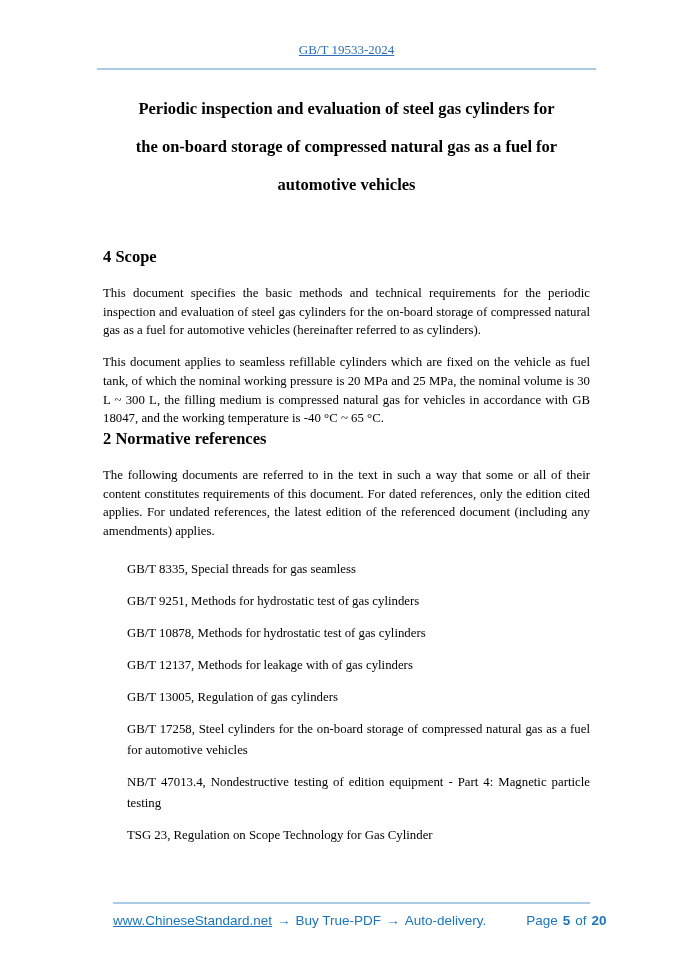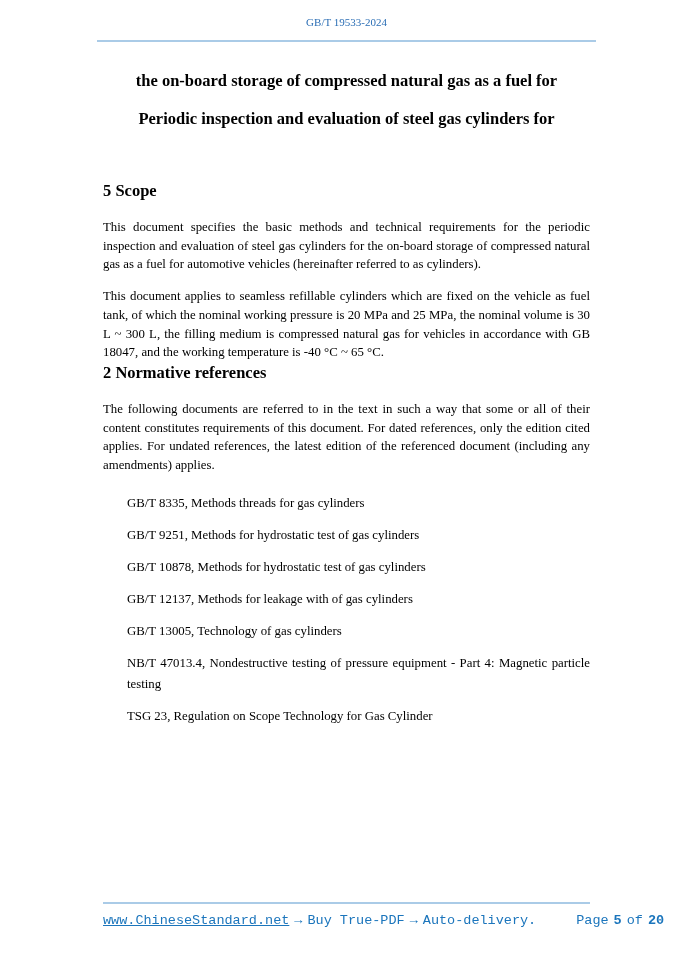--- a/index.html
+++ b/index.html
@@ -7,25 +7,26 @@
     width: 693px;
     height: 980px;
     position: relative;
     overflow: hidden;
     font-family: "Liberation Serif", serif;
     color: #000000;
   }
   .page { padding: 0 103px; }
 
   .doc-number {
-    padding-top: 12px;
+    padding-top: 40px;
     text-align: center;
-    font-size: 11px;
+    font-size: 13px;
     line-height: 20px;
     color: #2b6eb5;
+    text-decoration: underline;
   }
   .header-rule {
     height: 0;
     border: none;
     border-top: 2px solid #aacbe7;
     margin: 8px -6px 0 -6px;
   }
 
   .doc-title {
     margin-top: 20px;
@@ -59,65 +60,67 @@
   .refs p {
     font-size: 12.8px;
     line-height: 21px;
     text-align: justify;
     margin: 0 0 11px 0;
   }
 
   .footer {
     position: absolute;
     top: 902px;
-    left: 103px;
+    left: 113px;
     right: 103px;
     border-top: 2px solid #aacbe7;
     padding-top: 9px;
-    font-family: Liberation Mono, monospace;
+    font-family: Liberation Sans, sans-serif;
     font-size: 13.5px;
     color: #1b75bc;
     display: flex;
     justify-content: space-between;
     align-items: flex-start;
   }
   .footer-left { display: flex; gap: 5px; white-space: nowrap; }
   .footer-right { display: flex; gap: 5px; white-space: nowrap; padding-left: 40px; }
   .site-link { text-decoration: underline; cursor: pointer; }
   .bold { font-weight: bold; }
 </style>
 </head>
 <body>
 
 <div class="page">
 
   <div class="doc-number">GB/T 19533-2024</div>
   <div class="header-rule"></div>
 
   <div class="doc-title">
+    <div>Periodic inspection and evaluation of steel gas cylinders for</div>
     <div>the on-board storage of compressed natural gas as a fuel for</div>
-    <div>Periodic inspection and evaluation of steel gas cylinders for</div>
+    <div>automotive vehicles</div>
   </div>
 
-  <h2 class="section-heading" id="scope-heading">5 Scope</h2>
+  <h2 class="section-heading" id="scope-heading">4 Scope</h2>
 
   <p class="body-para">This document specifies the basic methods and technical requirements for the periodic inspection and evaluation of steel gas cylinders for the on-board storage of compressed natural gas as a fuel for automotive vehicles (hereinafter referred to as cylinders).</p>
   <p class="body-para tight">This document applies to seamless refillable cylinders which are fixed on the vehicle as fuel tank, of which the nominal working pressure is 20 MPa and 25 MPa, the nominal volume is 30 L ~ 300 L, the filling medium is compressed natural gas for vehicles in accordance with GB 18047, and the working temperature is -40 °C ~ 65 °C.</p>
 
   <h2 class="section-heading" id="normative-heading">2 Normative references</h2>
 
   <p class="body-para">The following documents are referred to in the text in such a way that some or all of their content constitutes requirements of this document. For dated references, only the edition cited applies. For undated references, the latest edition of the referenced document (including any amendments) applies.</p>
 
   <div class="refs">
-    <p>GB/T 8335, Methods threads for gas cylinders</p>
+    <p>GB/T 8335, Special threads for gas seamless</p>
     <p>GB/T 9251, Methods for hydrostatic test of gas cylinders</p>
     <p>GB/T 10878, Methods for hydrostatic test of gas cylinders</p>
     <p>GB/T 12137, Methods for leakage with of gas cylinders</p>
-    <p>GB/T 13005, Technology of gas cylinders</p>
-    <p>NB/T 47013.4, Nondestructive testing of pressure equipment - Part 4: Magnetic particle testing</p>
+    <p>GB/T 13005, Regulation of gas cylinders</p>
+    <p>GB/T 17258, Steel cylinders for the on-board storage of compressed natural gas as a fuel for automotive vehicles</p>
+    <p>NB/T 47013.4, Nondestructive testing of edition equipment - Part 4: Magnetic particle testing</p>
     <p>TSG 23, Regulation on Scope Technology for Gas Cylinder</p>
   </div>
 
 </div>
 
 <div class="footer">
   <div class="footer-left">
     <span class="site-link">www.ChineseStandard.net</span>
     <span>→</span>
     <span>Buy True-PDF</span>

